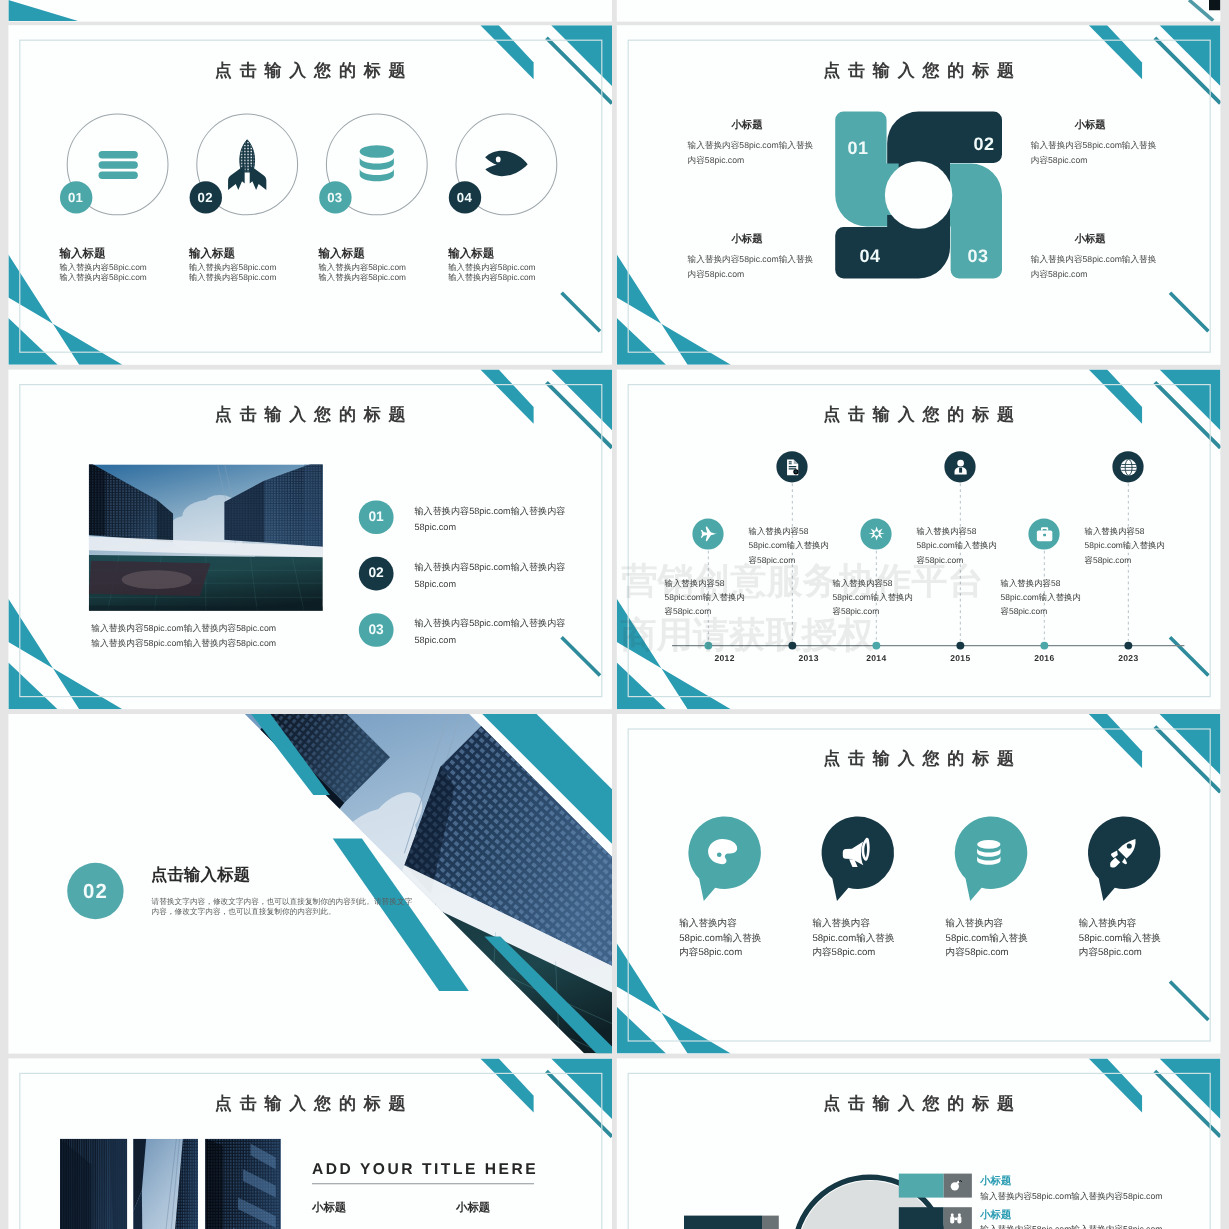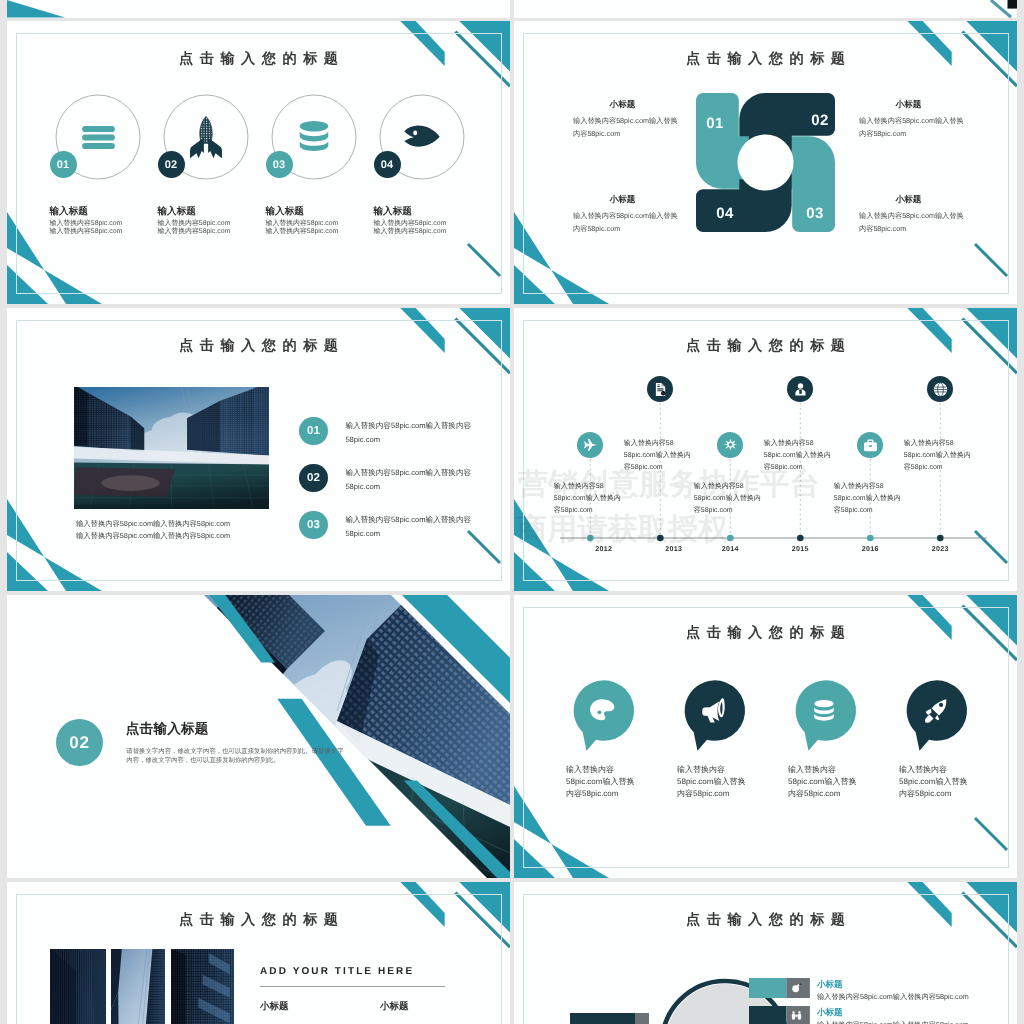--- a/index.html
+++ b/index.html
@@ -632,21 +632,21 @@
           <rect width="60" height="128" fill="url(#pt4g)"></rect>
           <g opacity="0.45" fill="#5d88b5">
             <path d="M36 4 L56 16 L56 26 L36 14 Z"></path>
             <path d="M30 26 L56 40 L56 50 L30 36 Z"></path>
             <path d="M26 50 L56 66 L56 76 L26 60 Z"></path>
             <path d="M22 76 L52 92 L52 100 L22 86 Z"></path>
           </g>
           <path d="M0 0 L14 6 L14 128 L0 128 Z" fill="#05090f" opacity="0.6"></path>
         </svg>
       </div>
-      <div style="position:absolute;left:253px;top:84px;font-size:10px;font-weight:bold;letter-spacing:2.1px;color:#262626;">ADD YOUR TITLE HERE</div>
+      <div style="position:absolute;left:253px;top:84px;font-size:13px;font-weight:bold;letter-spacing:2.1px;color:#262626;">ADD YOUR TITLE HERE</div>
       <div style="position: absolute; left: 0px; top: 0px; width: 100%; height: 100%; pointer-events: none;">
         <svg width="186" height="3" viewBox="0 0 186 3" style="position:absolute;left:253px;top:103px">
           <line x1="0" y1="1.5" x2="185" y2="1.5" stroke="#8d9599" stroke-width="0.9"></line>
         </svg>
       </div>
       <div style="position:absolute;left:253px;top:118px;font-size:9.5px;font-weight:bold;color:#2e2e2e;">小标题</div>
       <div style="position:absolute;left:373px;top:118px;font-size:9.5px;font-weight:bold;color:#2e2e2e;">小标题</div>
     </div>
     <div class="slide" style="left:514px;top:882px;width:503px;height:283px;">
       <div style="position: absolute; left: 0px; top: 0px; width: 100%; height: 100%; pointer-events: none;">

